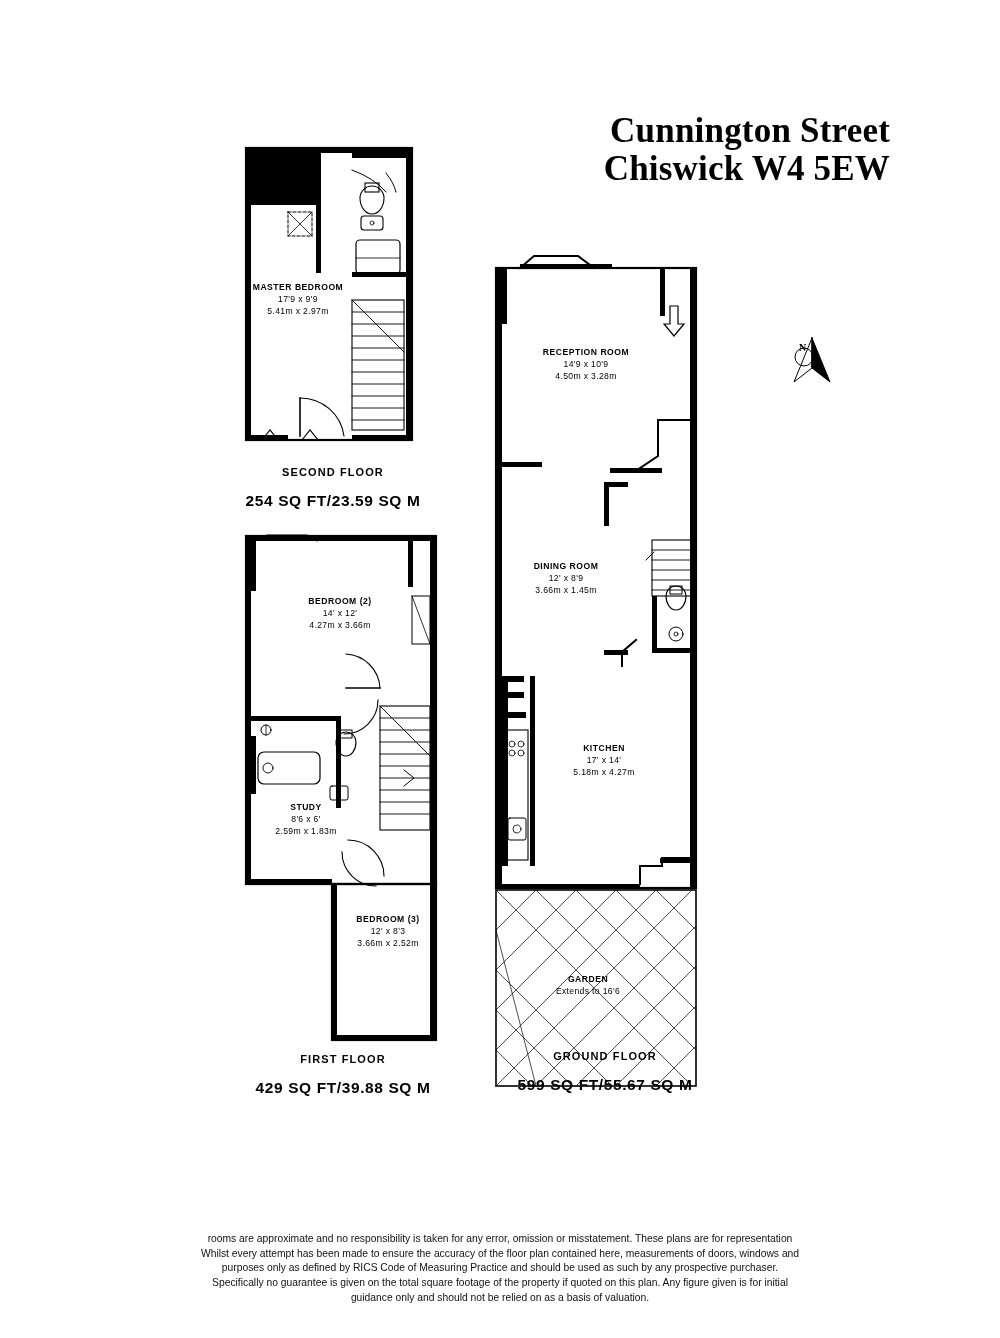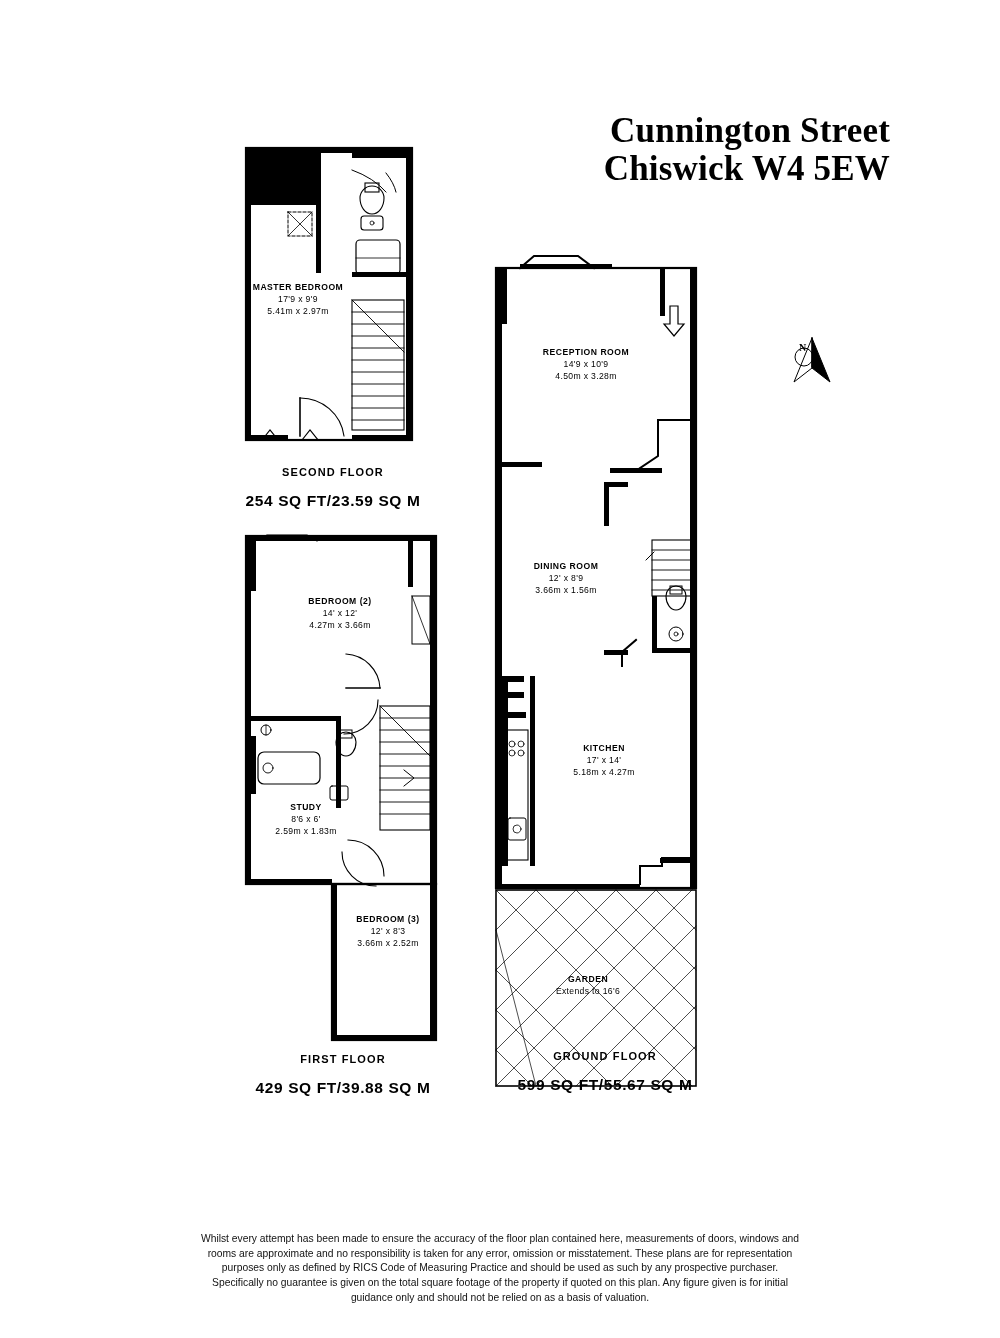--- a/index.html
+++ b/index.html
@@ -337,21 +337,21 @@
 
   <div class="room-label" style="left:486px; top:346px; width:200px;">
     <div class="rl-name">RECEPTION ROOM</div>
     <div>14'9 x 10'9</div>
     <div>4.50m x 3.28m</div>
   </div>
 
   <div class="room-label" style="left:466px; top:560px; width:200px;">
     <div class="rl-name">DINING ROOM</div>
     <div>12' x 8'9</div>
-    <div>3.66m x 1.56m</div>
+    <div>3.66m x 1.45m</div>
   </div>
 
   <div class="room-label" style="left:504px; top:742px; width:200px;">
     <div class="rl-name">KITCHEN</div>
     <div>17' x 14'</div>
     <div>5.18m x 4.27m</div>
   </div>
 
   <div class="room-label" style="left:488px; top:973px; width:200px;">
     <div class="rl-name">GARDEN</div>
@@ -367,20 +367,20 @@
     <div class="fc-name">FIRST FLOOR</div>
     <div class="fc-area">429 SQ FT/39.88 SQ M</div>
   </div>
 
   <div class="floor-caption" style="left:510px; top:1050px; width:190px;">
     <div class="fc-name">GROUND FLOOR</div>
     <div class="fc-area">599 SQ FT/55.67 SQ M</div>
   </div>
 
   <div class="disclaimer">
+    <div>rooms are approximate and no responsibility is taken for any error, omission or misstatement. These plans are for representation</div>
     <div>Whilst every attempt has been made to ensure the accuracy of the floor plan contained here, measurements of doors, windows and</div>
-    <div>rooms are approximate and no responsibility is taken for any error, omission or misstatement. These plans are for representation</div>
     <div>purposes only as defined by RICS Code of Measuring Practice and should be used as such by any prospective purchaser.</div>
     <div>Specifically no guarantee is given on the total square footage of the property if quoted on this plan. Any figure given is for initial</div>
     <div>guidance only and should not be relied on as a basis of valuation.</div>
   </div>
 
 </div>
 
 </body></html>

